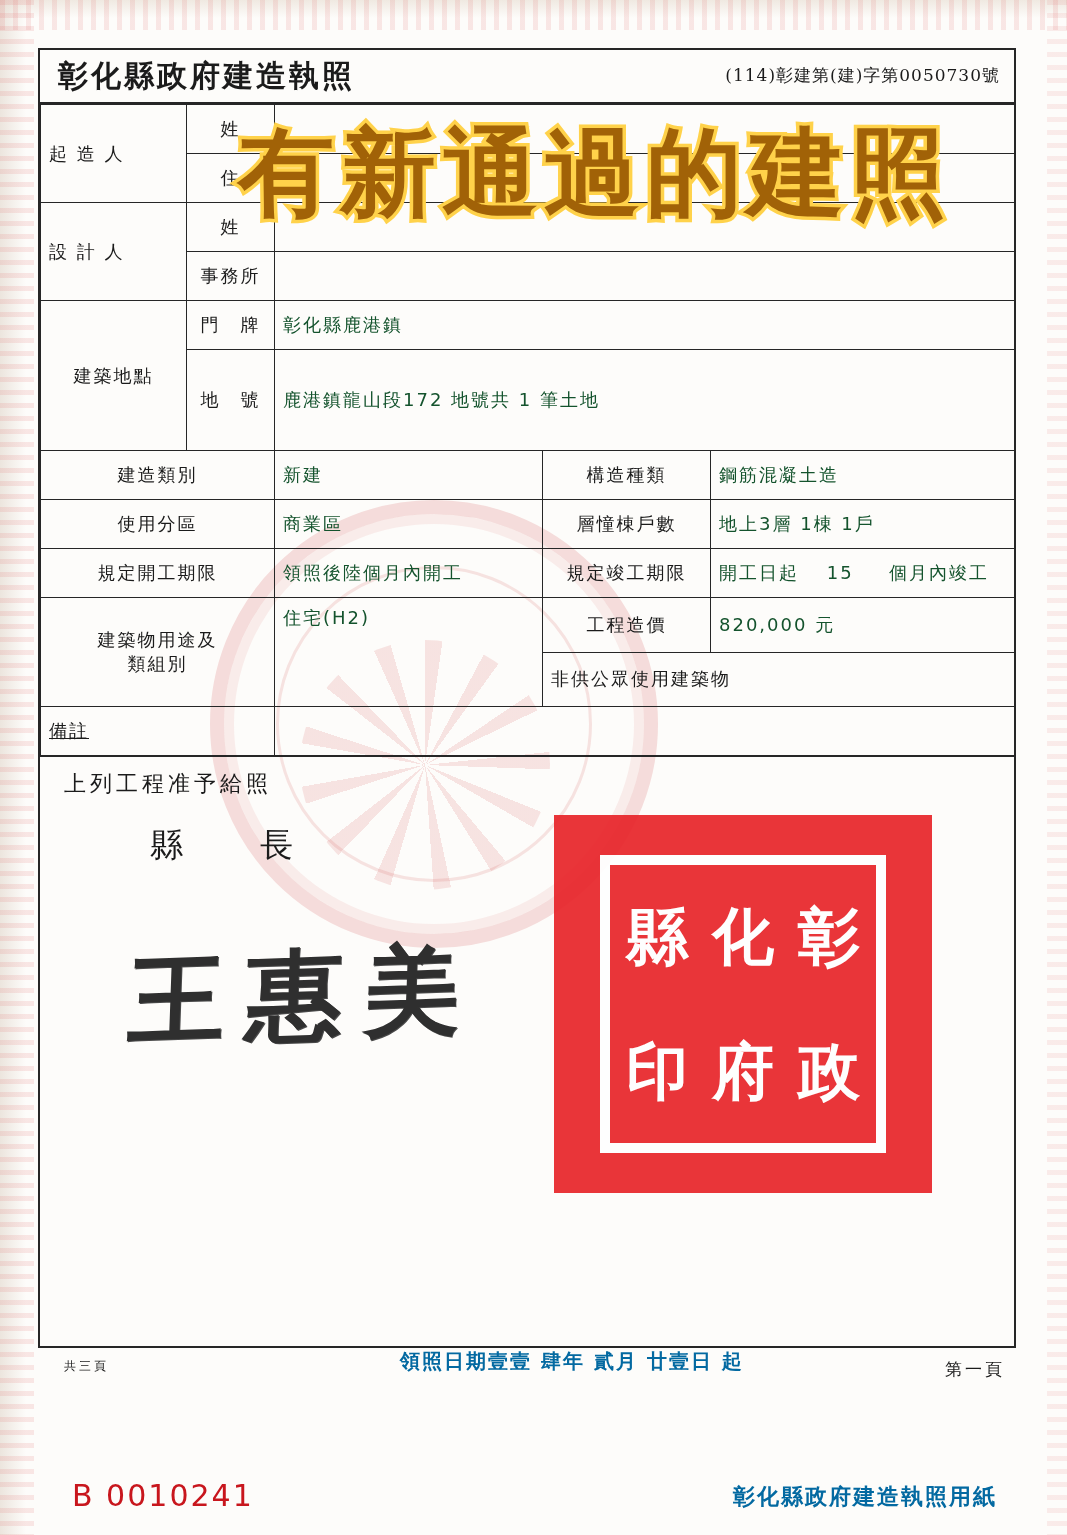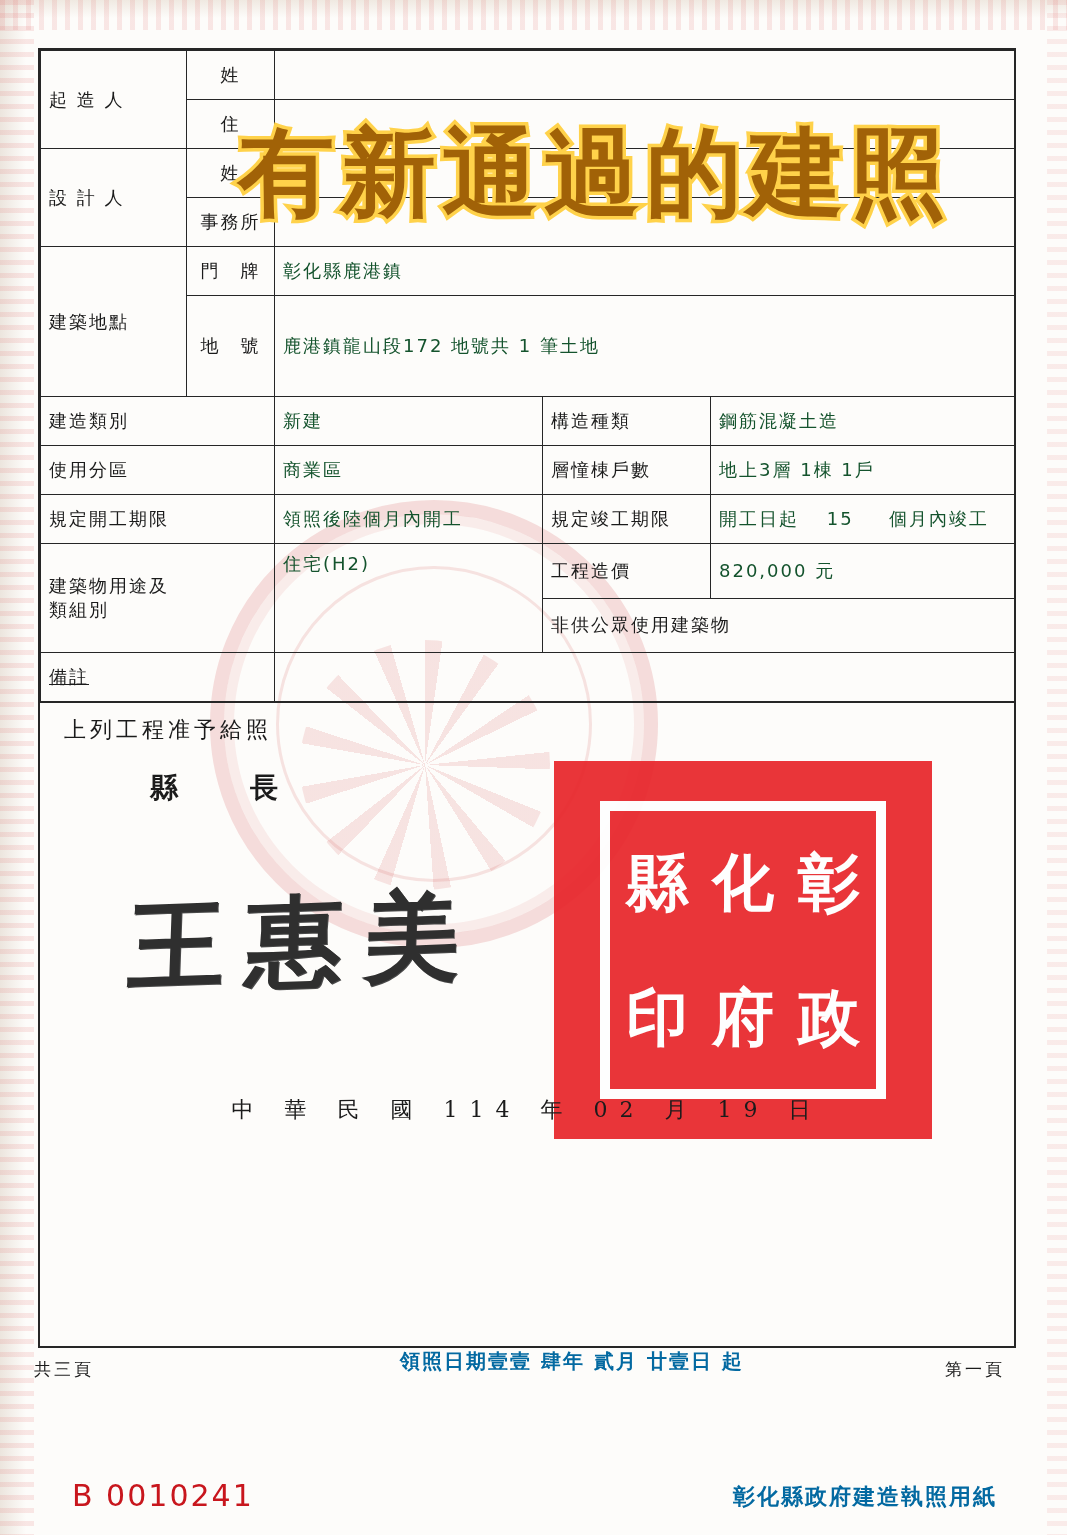--- a/index.html
+++ b/index.html
@@ -144,21 +144,21 @@
     font-size: 18px;
     letter-spacing: 2px;
     height: 40px;
   }
   td.lbl {
     text-align: left;
     letter-spacing: 6px;
     white-space: nowrap;
   }
   td.lbl-tight {
-    text-align: left;
+    text-align: center;
     letter-spacing: 3px;
     white-space: nowrap;
   }
   td.sublbl {
     text-align: center;
     letter-spacing: 4px;
     white-space: nowrap;
     width: 88px;
   }
   .val {
@@ -182,23 +182,22 @@
   }
   .grant-line1 {
     position: absolute;
     left: 24px; top: 12px;
     font-size: 22px;
     letter-spacing: 4px;
   }
   .grant-line2 {
     position: absolute;
     left: 110px; top: 66px;
-    font-size: 28px;
+    font-size: 33px;
     letter-spacing: 22px;
-    font-weight: bold;
   }
   .signature {
     position: absolute;
     left: 88px;
     top: 175px;
     font-size: 96px;
     font-weight: bold;
     letter-spacing: 22px;
     color: #2f2f2f;
     font-family: "DejaVu Serif", "Liberation Serif", serif;
@@ -240,23 +239,23 @@
     bottom: 8px;
     text-align: center;
     font-size: 22px;
     letter-spacing: 12px;
     white-space: nowrap;
   }
 
   
   .foot-left {
     position: absolute;
-    left: 34px;
+    left: 64px;
     top: 1358px;
-    font-size: 17px;
+    font-size: 12px;
     letter-spacing: 3px;
   }
   .foot-right {
     position: absolute;
     right: 62px;
     top: 1358px;
     font-size: 17px;
     letter-spacing: 3px;
   }
   .foot-stamp {
@@ -311,20 +310,24 @@
 
 <div class="paper"></div>
 <div class="tint-left"></div>
 <div class="tint-top"></div>
 <div class="tint-right"></div>
 <div class="watermark"></div>
 <div class="wm-star"></div>
 
 <div class="cert">
 
+  <div class="hdr">
+    <div class="hdr-title">彰化縣政府建造執照</div>
+    <div class="hdr-no">(114)彰建第(建)字第0050730號</div>
+  </div>
 
   <table class="grid">
     <colgroup>
       <col style="width:146px">
       <col style="width:88px">
       <col style="width:268px">
       <col style="width:168px">
       <col style="width:304px">
     </colgroup>
     <tbody>
@@ -409,21 +412,20 @@
       <div class="seal-inner">
         <span>彰</span>
         <span>化</span>
         <span>縣</span>
         <span>政</span>
         <span>府</span>
         <span>印</span>
       </div>
     </div>
 
-    <div class="date-line">中 華 民 國 114 年 02 月 19 日</div>
   </div>
 
 </div>
 
 <div class="foot-left">共三頁</div>
 <div class="foot-stamp">領照日期壹壹 肆年 貳月 廿壹日 起</div>
 <div class="foot-right">第一頁</div>
 
 <div class="serial">B 0010241</div>
 <div class="paper-name">彰化縣政府建造執照用紙</div>

